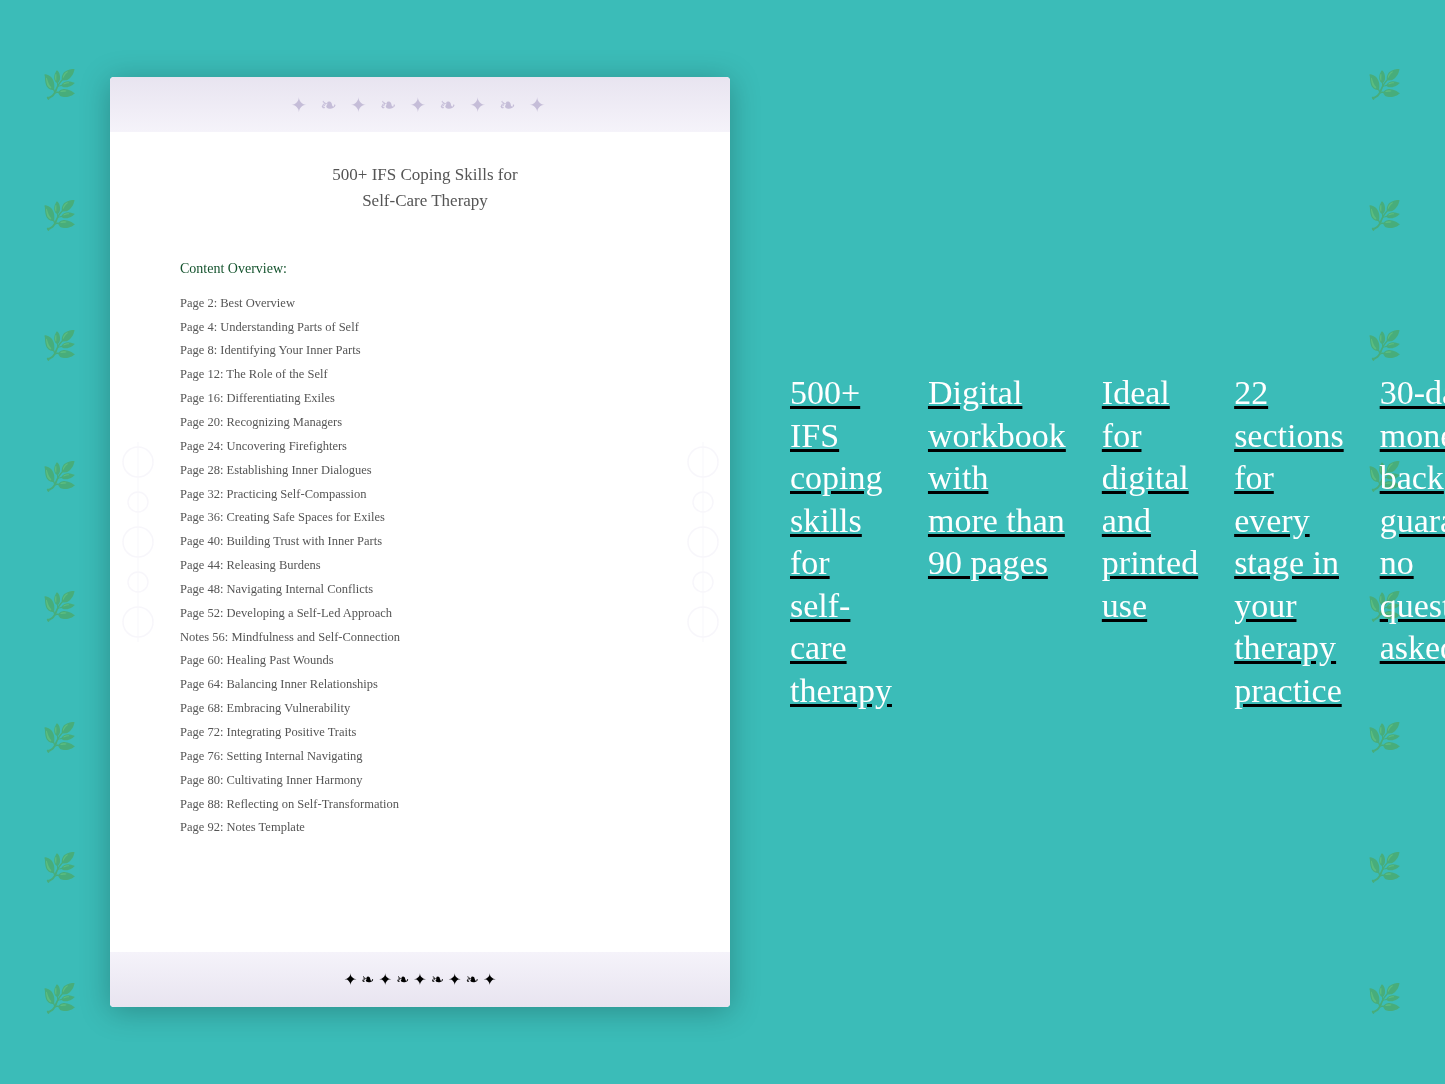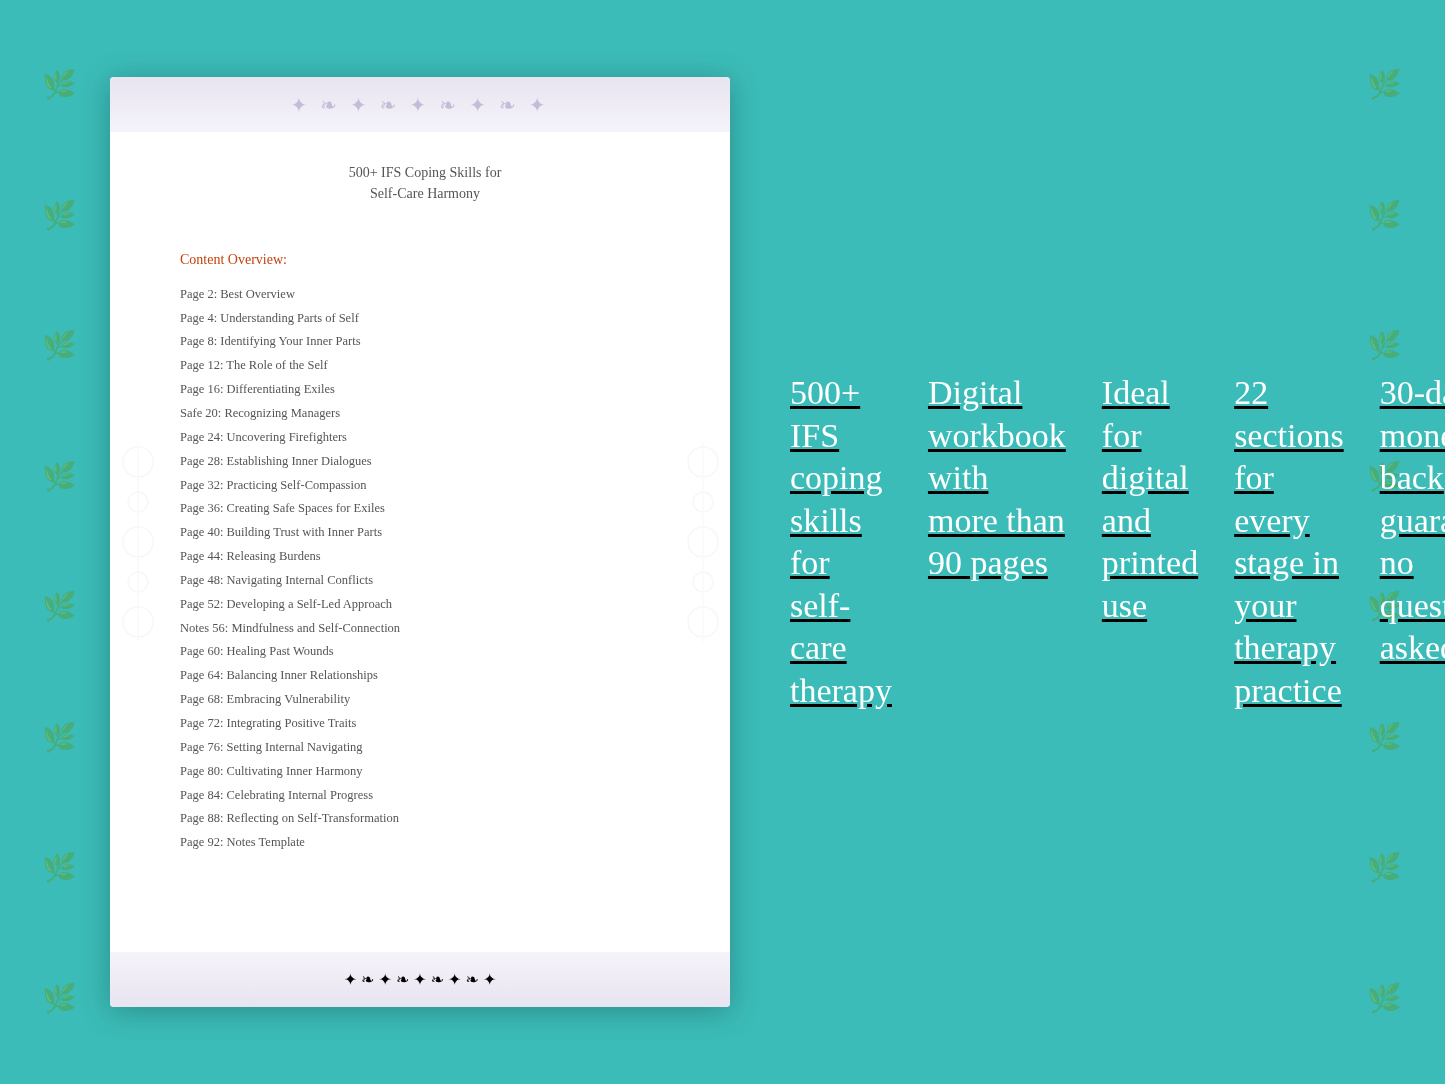--- a/index.html
+++ b/index.html
@@ -112,30 +112,30 @@
 
     .page-content {
       padding: 30px 60px 20px 70px;
       height: calc(100% - 110px);
       overflow: hidden;
     }
 
     .page-title {
       text-align: center;
       color: #555;
-      font-size: 14px;
+      font-size: 17px;
       font-weight: 400;
       line-height: 1.5;
       margin-bottom: 28px;
       font-family: Georgia, serif;
     }
 
     .toc-header {
       font-size: 14px;
-      color: #c2410c;
+      color: #14532d;
       margin-bottom: 14px;
       font-family: Georgia, serif;
       margin-top: 48px;
     }
 
     .toc-list {
       list-style: none;
     }
 
     .toc-list li {
@@ -224,48 +224,47 @@
       <circle cx="20" cy="100" r="15" stroke="#9b8ec4" stroke-width="1.5"></circle>
       <circle cx="20" cy="140" r="10" stroke="#9b8ec4" stroke-width="1.5"></circle>
       <circle cx="20" cy="180" r="15" stroke="#9b8ec4" stroke-width="1.5"></circle>
       <line x1="20" y1="0" x2="20" y2="200" stroke="#9b8ec4" stroke-width="1"></line>
     </svg>
   </div>
 
   <div class="page-content">
     <div class="page-title">
       <span>500+ IFS Coping Skills for</span><br>
-      <span>Self-Care Harmony</span>
+      <span>Self-Care Therapy</span>
     </div>
 
     <div class="toc-header">Content Overview:</div>
 
     <ul class="toc-list" id="toc-list">
     <li><span class="page-num">Page  2:</span>  <span>Best Overview</span></li>
         <li><span class="page-num">Page  4:</span>  <span>Understanding Parts of Self</span></li>
         <li><span class="page-num">Page  8:</span>  <span>Identifying Your Inner Parts</span></li>
         <li><span class="page-num">Page 12:</span>  <span>The Role of the Self</span></li>
         <li><span class="page-num">Page 16:</span>  <span>Differentiating Exiles</span></li>
-        <li><span class="page-num">Safe 20:</span>  <span>Recognizing Managers</span></li>
+        <li><span class="page-num">Page 20:</span>  <span>Recognizing Managers</span></li>
         <li><span class="page-num">Page 24:</span>  <span>Uncovering Firefighters</span></li>
         <li><span class="page-num">Page 28:</span>  <span>Establishing Inner Dialogues</span></li>
         <li><span class="page-num">Page 32:</span>  <span>Practicing Self-Compassion</span></li>
         <li><span class="page-num">Page 36:</span>  <span>Creating Safe Spaces for Exiles</span></li>
         <li><span class="page-num">Page 40:</span>  <span>Building Trust with Inner Parts</span></li>
         <li><span class="page-num">Page 44:</span>  <span>Releasing Burdens</span></li>
         <li><span class="page-num">Page 48:</span>  <span>Navigating Internal Conflicts</span></li>
         <li><span class="page-num">Page 52:</span>  <span>Developing a Self-Led Approach</span></li>
         <li><span class="page-num">Notes 56:</span>  <span>Mindfulness and Self-Connection</span></li>
         <li><span class="page-num">Page 60:</span>  <span>Healing Past Wounds</span></li>
         <li><span class="page-num">Page 64:</span>  <span>Balancing Inner Relationships</span></li>
         <li><span class="page-num">Page 68:</span>  <span>Embracing Vulnerability</span></li>
         <li><span class="page-num">Page 72:</span>  <span>Integrating Positive Traits</span></li>
         <li><span class="page-num">Page 76:</span>  <span>Setting Internal Navigating</span></li>
         <li><span class="page-num">Page 80:</span>  <span>Cultivating Inner Harmony</span></li>
-        <li><span class="page-num">Page 84:</span>  <span>Celebrating Internal Progress</span></li>
         <li><span class="page-num">Page 88:</span>  <span>Reflecting on Self-Transformation</span></li>
         <li><span class="page-num">Page 92:</span>  <span>Notes Template</span></li>
       </ul>
   </div>
 
   <div class="page-bottom-deco">
     <span class="deco-pattern">✦ ❧ ✦ ❧ ✦ ❧ ✦ ❧ ✦</span>
   </div>
 </div>
 

